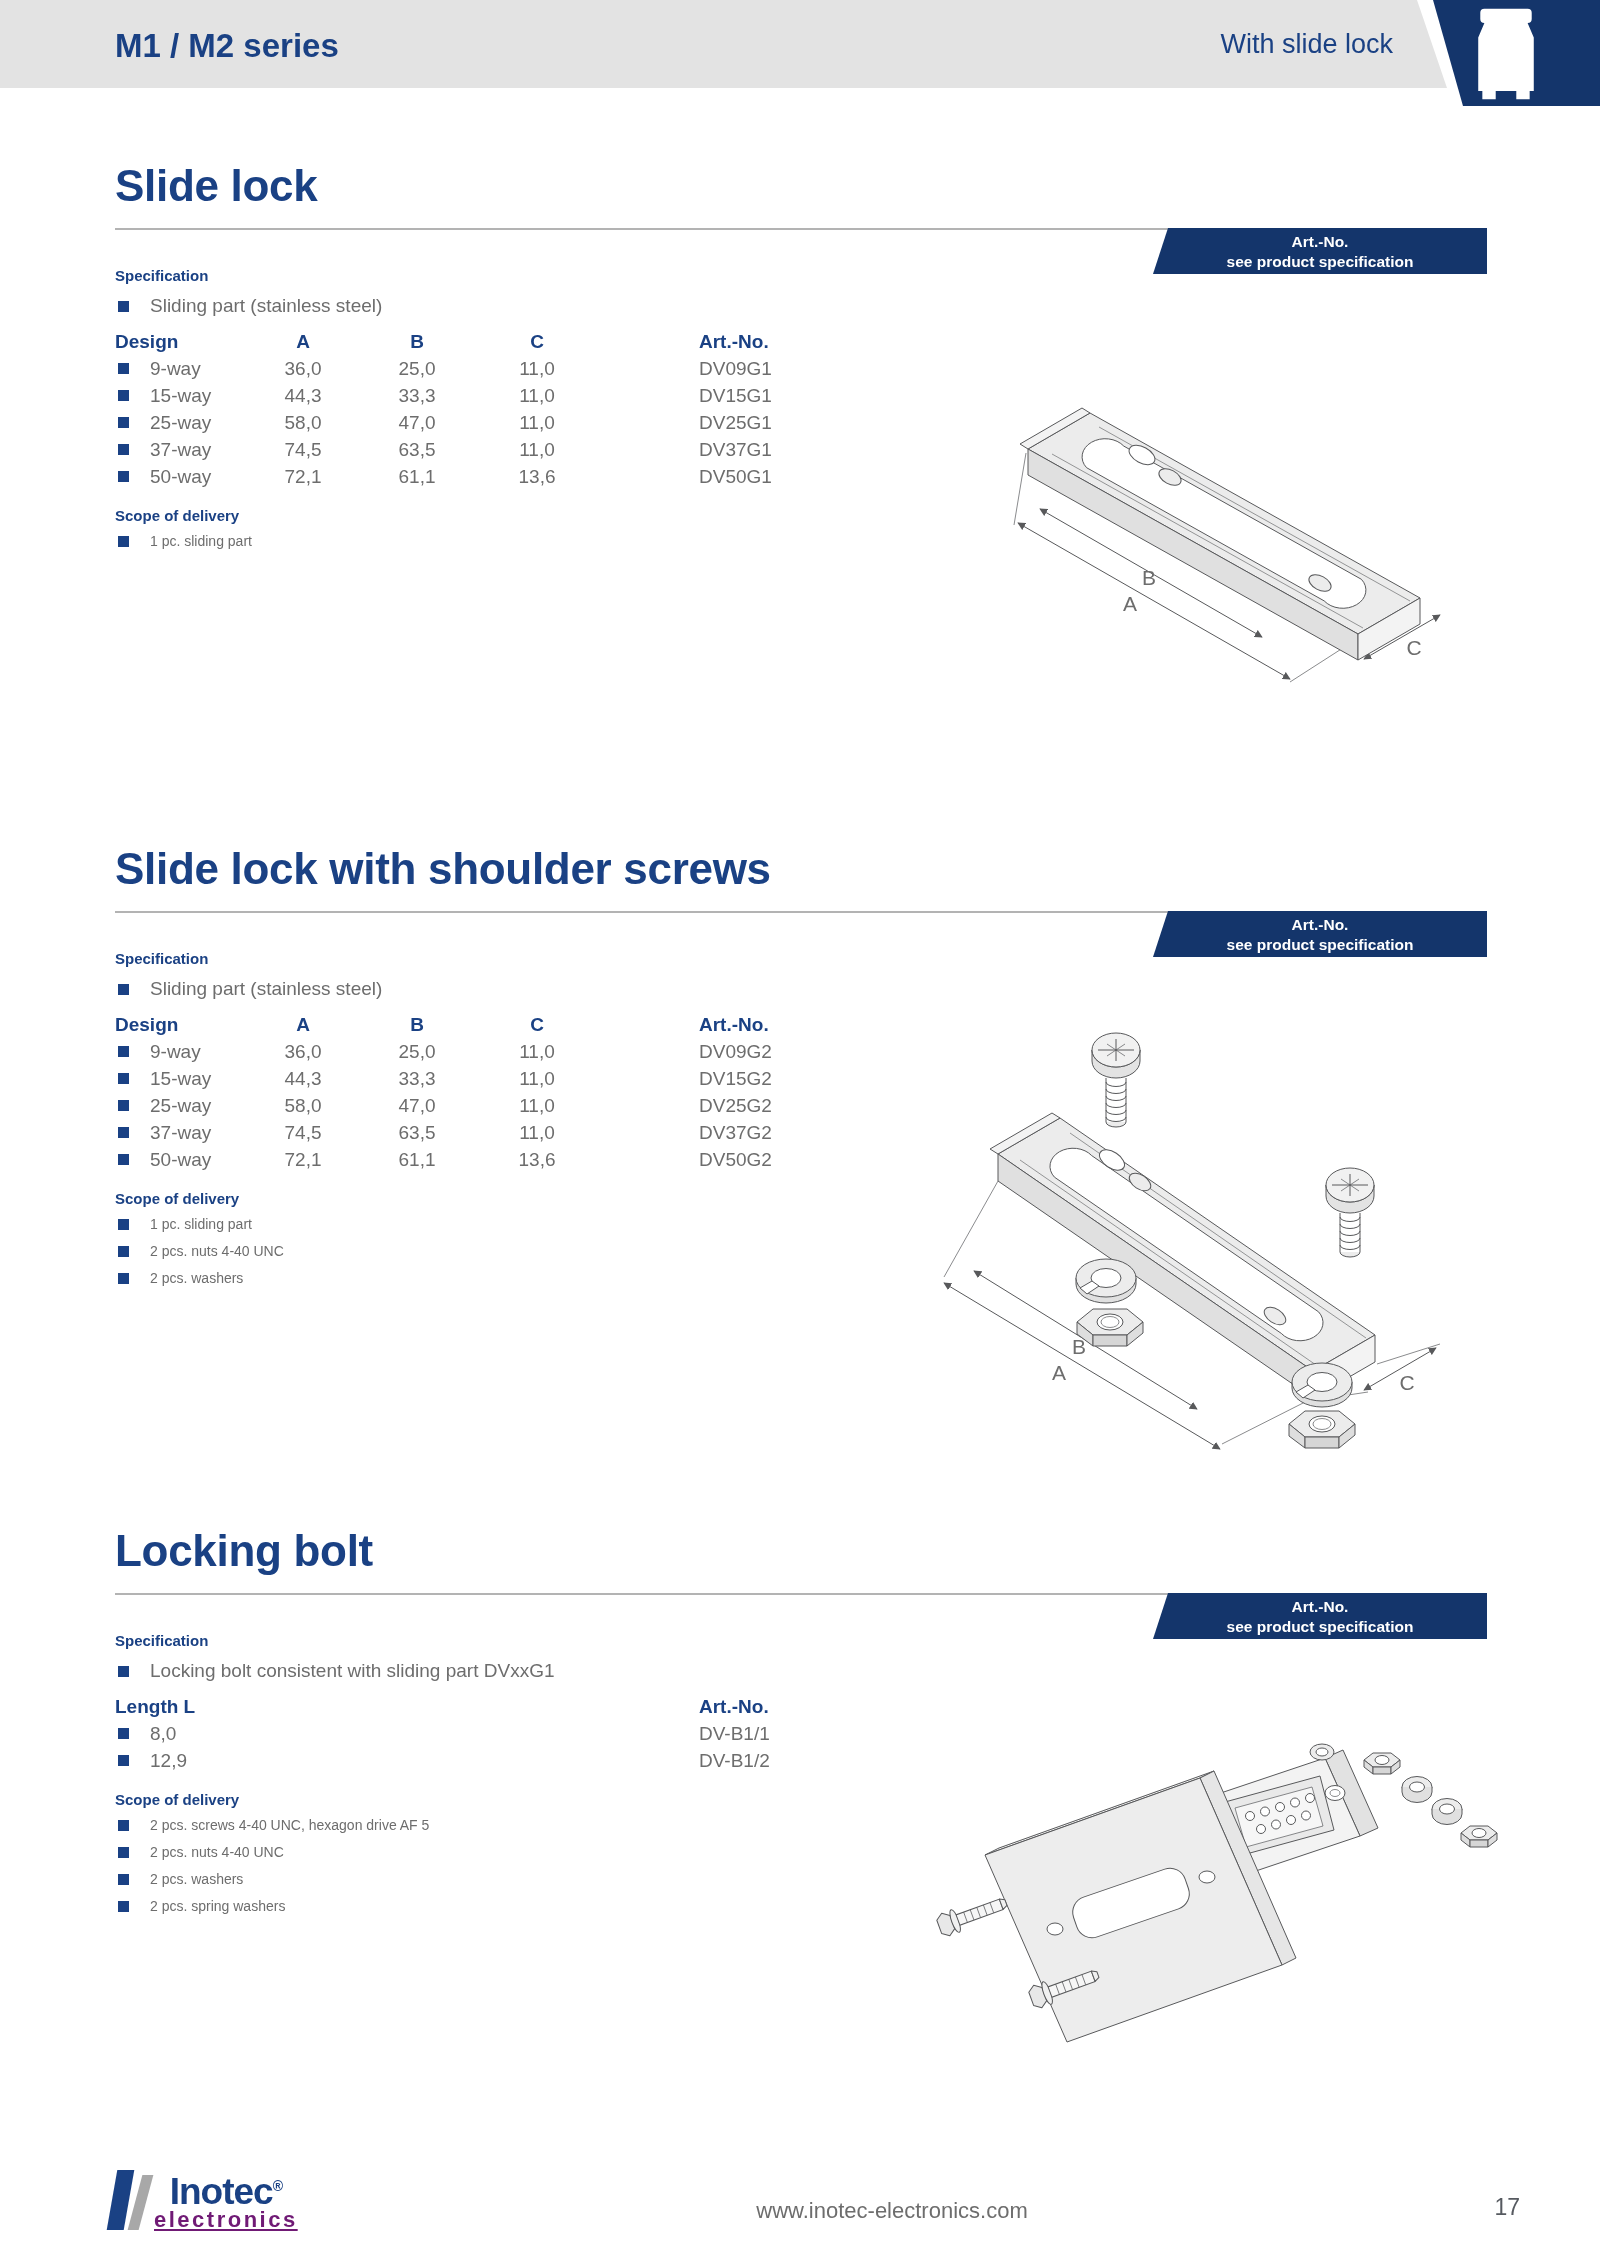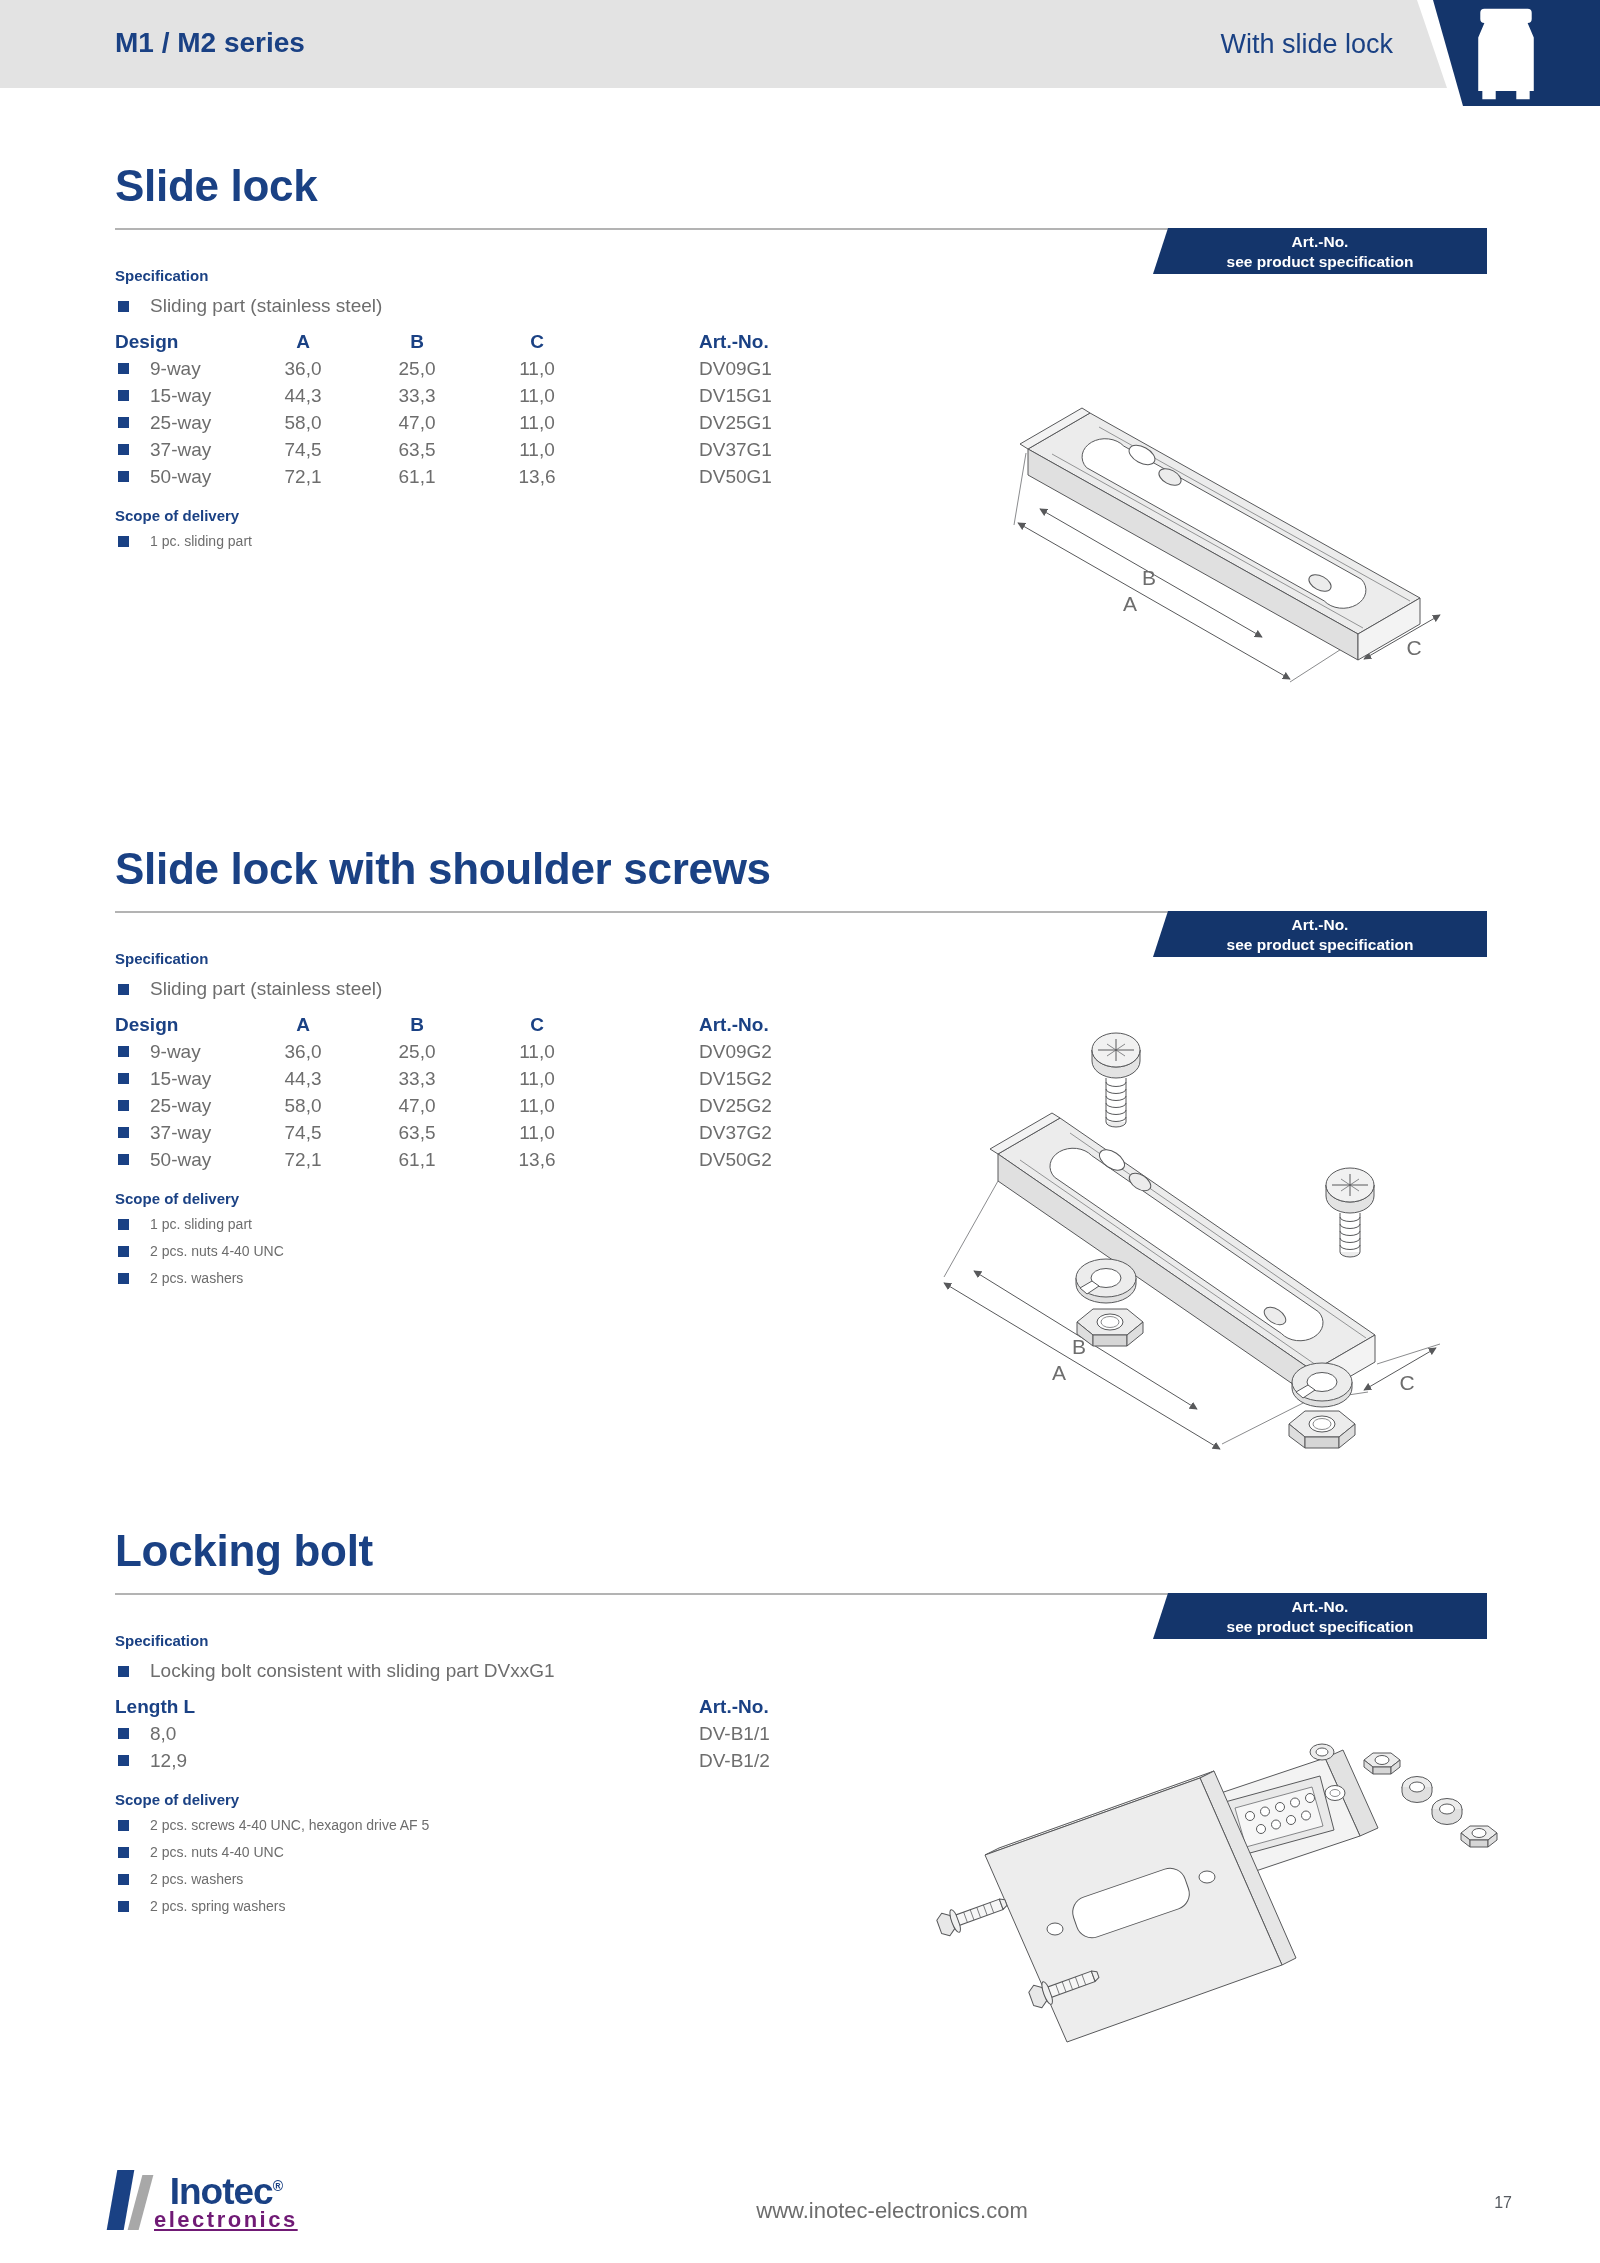--- a/index.html
+++ b/index.html
@@ -2,21 +2,21 @@
 <html><head>
 <meta charset="utf-8">
 <style>
   html,body{margin:0;padding:0;background:#fff;}
   .page{position:relative;width:1600px;height:2263px;background:#fff;overflow:hidden;
         font-family:"Liberation Sans","DejaVu Sans",sans-serif;}
 
   
   .topbar{position:absolute;left:0;top:0;width:1600px;height:88px;background:#e3e3e3;
           clip-path:polygon(0 0,1417px 0,1447px 100%,0 100%);}
-  .series{position:absolute;left:115px;top:27px;font-size:28px;font-weight:bold;color:#1a4184;}
+  .series{position:absolute;left:115px;top:27px;font-size:33px;font-weight:bold;color:#1a4184;}
   .variant{position:absolute;right:207px;top:29px;font-size:27px;color:#1a4184;}
   .corner{position:absolute;left:1430px;top:0;width:170px;height:106px;background:#14356b;
           clip-path:polygon(3px 0,170px 0,170px 106px,33px 106px);}
   .corner svg{position:absolute;left:40px;top:7px;}
 
   
   .sec{position:absolute;left:0;width:1600px;padding-left:115px;box-sizing:border-box;}
   .sec h1{margin:0;font-size:44px;line-height:48px;font-weight:bold;color:#1a4184;letter-spacing:-.3px;}
   .rule{height:2px;background:#b3b3b3;width:1372px;margin-top:18px;}
   .banner{position:absolute;left:1153px;top:66px;width:334px;height:46px;background:#14356b;
@@ -45,21 +45,21 @@
 
   
   .flogo{position:absolute;left:112px;top:2168px;width:260px;height:70px;text-align:center;}
   .lbar1{position:absolute;left:0;top:2px;width:17px;height:60px;background:#1a4184;transform:skewX(-10deg);}
   .lbar2{position:absolute;left:23px;top:7px;width:11px;height:55px;background:#a8a8a8;transform:skewX(-15deg);}
   .ltxt{position:absolute;left:42px;top:0;}
   .lmain{font-size:37px;line-height:36px;font-weight:bold;color:#1a4184;letter-spacing:-1px;}
   .lmain sup{font-size:14px;}
   .lsub{font-size:22px;line-height:20px;font-weight:bold;color:#701a75;letter-spacing:2.5px;text-decoration:underline;}
   .furl{position:absolute;left:184px;top:2198px;width:1416px;text-align:center;font-size:22px;color:#6d6d6d;}
-  .fpage{position:absolute;right:88px;top:2194px;font-size:16px;color:#565a60;}
+  .fpage{position:absolute;right:80px;top:2194px;font-size:23px;color:#565a60;}
 
   svg text{font-family:"Liberation Sans","DejaVu Sans",sans-serif;}
 </style>
 </head>
 <body>
 
 <div class="page">
 
   <div class="topbar">
     <div class="series">M1 / M2 series</div>

